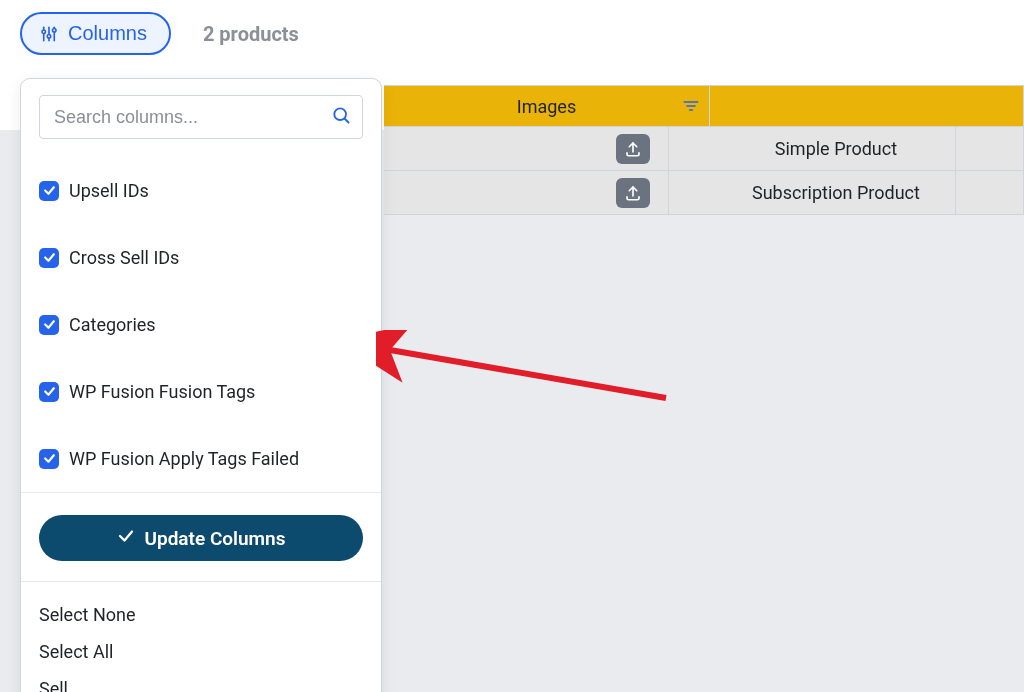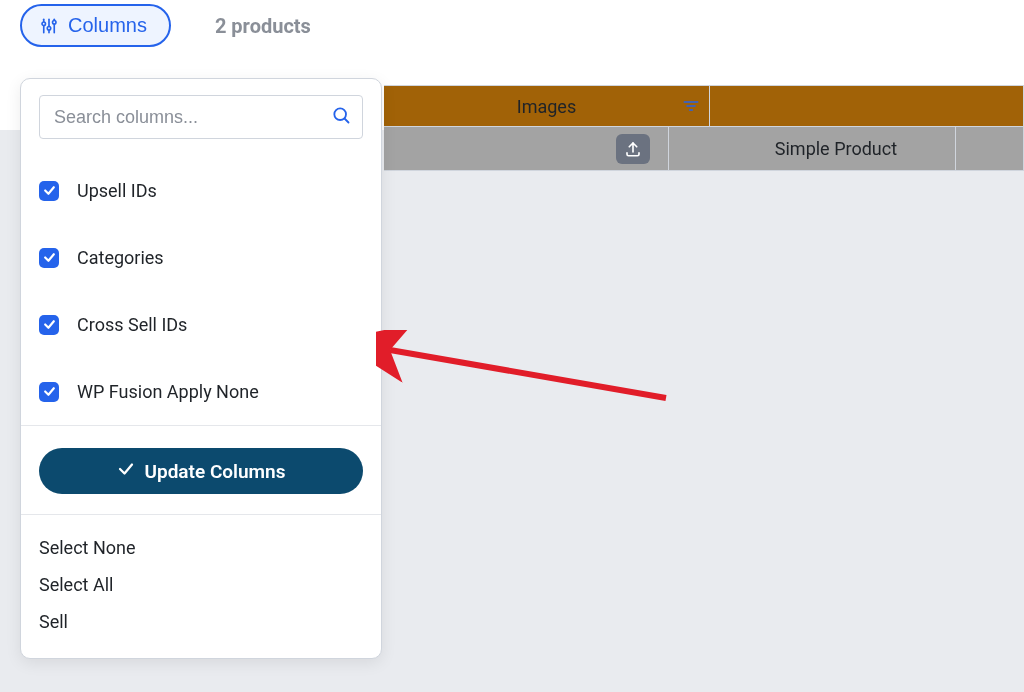--- a/index.html
+++ b/index.html
@@ -10,22 +10,22 @@
     width: 1024px;
     height: 692px;
     position: relative;
     overflow: hidden;
   }
 
   
   .toolbar {
     display: flex;
     align-items: center;
-    gap: 44px;
-    padding: 4px 20px 28px 20px;
+    gap: 32px;
+    padding: 12px 20px 28px 20px;
   }
   .columns-btn {
     display: inline-flex;
     align-items: center;
     gap: 10px;
     border: 2px solid #2563eb;
     border-radius: 999px;
     background: #eef4ff;
     color: #2563eb;
     font-size: 20px;
@@ -42,21 +42,21 @@
 
   
   .table-wrap {
     position: absolute;
     top: 85px;
     left: 384px;
     right: 0;
   }
   .thead {
     display: flex;
-    background: #a16207;
+    background: #eab308;
     border-top: 1px solid #d0d5dd;
     border-bottom: 1px solid #d0d5dd;
     height: 42px;
   }
   .th {
     position: relative;
     display: flex;
     align-items: center;
     justify-content: center;
     border-right: 1px solid #d0d5dd;
@@ -72,21 +72,21 @@
     top: 50%;
     transform: translateY(-50%);
     color: #2563eb;
     cursor: pointer;
   }
   .th-filter svg { display:block; }
   .tbody { }
   .tr {
     display: flex;
     height: 44px;
-    background: #a3a3a3;
+    background: #e5e5e5;
     border-bottom: 1px solid #d0d5dd;
     gap: 48px;
   }
   .td {
     display: flex;
     align-items: center;
     justify-content: center;
     border-right: 1px solid #d0d5dd;
     font-size: 18px;
   }
@@ -145,21 +145,21 @@
     position: absolute;
     right: 12px;
     top: 50%;
     transform: translateY(-50%);
     color: #2563eb;
   }
   .checklist { list-style: none; }
   .check-row {
     display: flex;
     align-items: center;
-    gap: 18px;
+    gap: 10px;
     padding: 5px 0;
     margin-top: 36px;
   }
   .cb {
     width: 20px; height: 20px;
     border-radius: 5px;
     background: #2563eb;
     display: flex;
     align-items: center;
     justify-content: center;
@@ -267,20 +267,37 @@
               <line x1="12" y1="4" x2="12" y2="16"></line>
             </svg>
           </span>
         </div>
       </div>
       <div class="td name">
         <span>Simple Product</span>
       </div>
       <div class="td blank"></div>
     </div>
+    <div class="tr">
+      <div class="td images">
+        <div class="upload-chip">
+          <span>
+            <svg width="18" height="18" viewBox="0 0 24 24" fill="none" stroke="#fff" stroke-width="2.2" stroke-linecap="round" stroke-linejoin="round">
+              <path d="M4 17v2a2 2 0 0 0 2 2h12a2 2 0 0 0 2-2v-2"></path>
+              <polyline points="7 9 12 4 17 9"></polyline>
+              <line x1="12" y1="4" x2="12" y2="16"></line>
+            </svg>
+          </span>
+        </div>
+      </div>
+      <div class="td name">
+        <span>Subscription Product</span>
+      </div>
+      <div class="td blank"></div>
+    </div>
   </div>
 </div>
 
 <div class="panel">
   <div class="panel-pad">
     <div class="search-wrap">
       <input class="search-input" type="text" placeholder="Search columns..." style="">
       <span class="search-icon">
         <svg width="20" height="20" viewBox="0 0 24 24" fill="none" stroke="#2563eb" stroke-width="2.2" stroke-linecap="round">
           <circle cx="11" cy="11" r="7"></circle>
@@ -297,37 +314,45 @@
             </svg>
           </span>
           <span class="check-label">Upsell IDs</span>
         </li>
         <li class="check-row">
           <span class="cb">
             <svg width="13" height="13" viewBox="0 0 24 24" fill="none" stroke="#fff" stroke-width="4" stroke-linecap="round" stroke-linejoin="round">
               <polyline points="4 12 10 18 20 6"></polyline>
             </svg>
           </span>
+          <span class="check-label">Cross Sell IDs</span>
+        </li>
+        <li class="check-row">
+          <span class="cb">
+            <svg width="13" height="13" viewBox="0 0 24 24" fill="none" stroke="#fff" stroke-width="4" stroke-linecap="round" stroke-linejoin="round">
+              <polyline points="4 12 10 18 20 6"></polyline>
+            </svg>
+          </span>
           <span class="check-label">Categories</span>
         </li>
         <li class="check-row">
           <span class="cb">
             <svg width="13" height="13" viewBox="0 0 24 24" fill="none" stroke="#fff" stroke-width="4" stroke-linecap="round" stroke-linejoin="round">
               <polyline points="4 12 10 18 20 6"></polyline>
             </svg>
           </span>
-          <span class="check-label">Cross Sell IDs</span>
-        </li>
-        <li class="check-row">
-          <span class="cb">
-            <svg width="13" height="13" viewBox="0 0 24 24" fill="none" stroke="#fff" stroke-width="4" stroke-linecap="round" stroke-linejoin="round">
-              <polyline points="4 12 10 18 20 6"></polyline>
-            </svg>
-          </span>
-          <span class="check-label">WP Fusion Apply None</span>
+          <span class="check-label">WP Fusion Fusion Tags</span>
+        </li>
+        <li class="check-row">
+          <span class="cb">
+            <svg width="13" height="13" viewBox="0 0 24 24" fill="none" stroke="#fff" stroke-width="4" stroke-linecap="round" stroke-linejoin="round">
+              <polyline points="4 12 10 18 20 6"></polyline>
+            </svg>
+          </span>
+          <span class="check-label">WP Fusion Apply Tags Failed</span>
         </li>
       </ul>
   </div>
 
   <div class="panel-divider"></div>
 
   <div class="update-btn">
     <span>
       <svg width="18" height="18" viewBox="0 0 24 24" fill="none" stroke="#fff" stroke-width="3" stroke-linecap="round" stroke-linejoin="round">
         <polyline points="4 12 10 18 20 6"></polyline>

